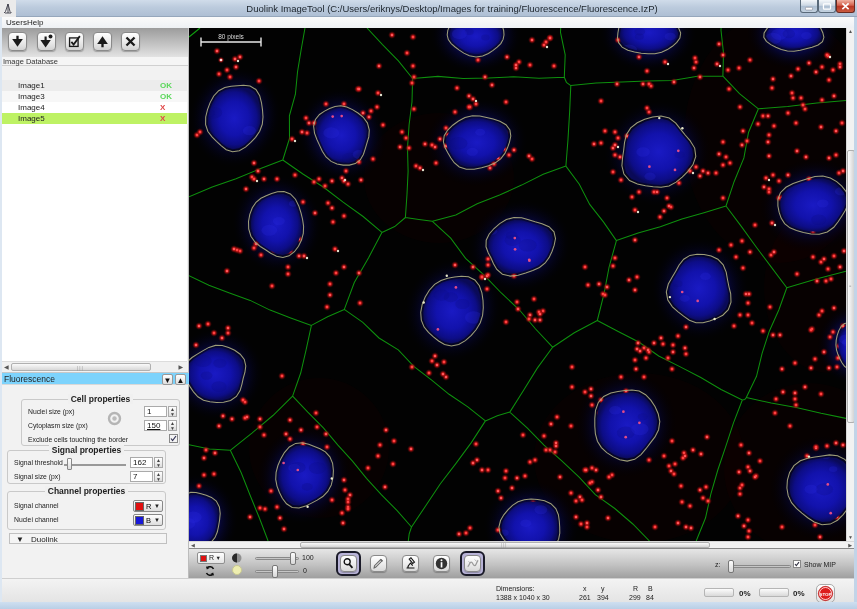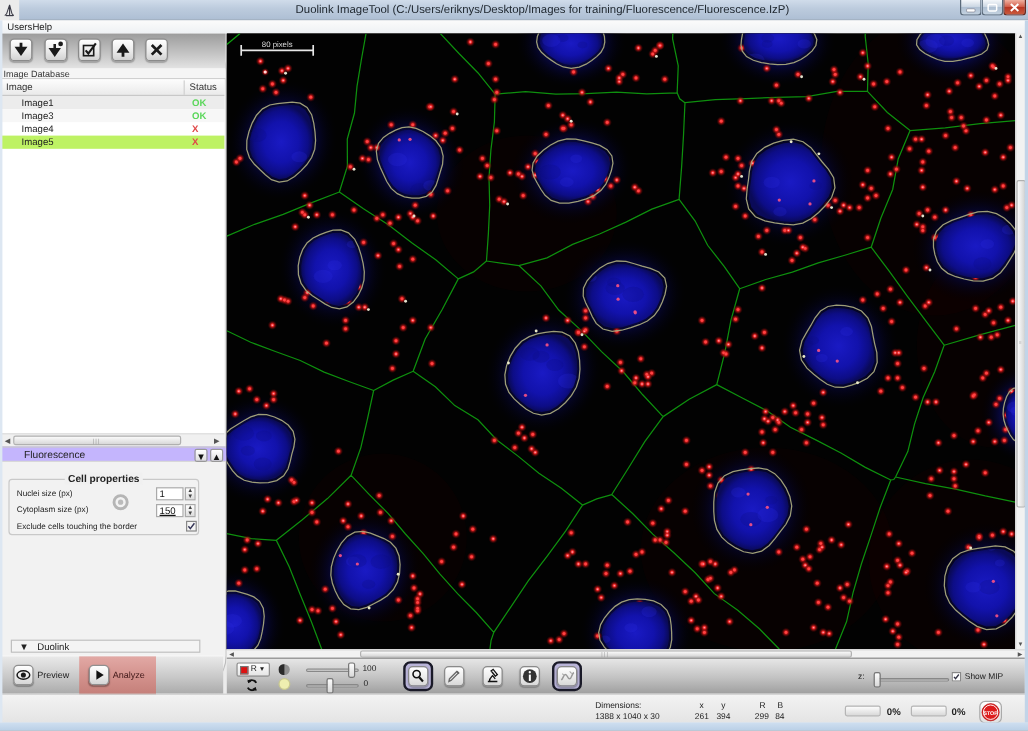--- a/index.html
+++ b/index.html
@@ -9,33 +9,33 @@
 #ticon{left:3px;top:3px;width:10px;height:11px;}
 .wbtn{top:0px;height:13px;border:1px solid #5a6a7a;border-top:none;border-radius:0 0 3px 3px;background:linear-gradient(#f4f7fa,#cdd8e4 45%,#aebfd2 50%,#c4d2e0);}
 #bmin{left:800px;width:18px;}
 #bmax{left:818px;width:18px;}
 #bclose{left:836px;width:19px;background:linear-gradient(#f0b0a0,#d4614d 45%,#b83523 50%,#c95a3e);border-color:#6a2a20;}
 .wglyph{position:absolute;left:0;top:0;width:100%;height:100%;}
 
 #menubar{left:0;top:17px;width:857px;height:11px;background:linear-gradient(#fbfbfb,#eef1f4);font-size:8px;color:#222;}
 #menubar span{position:absolute;top:1px;}
 
-#lpanel{left:0;top:28px;width:189px;height:550px;background:#f2f2f2;border-right:1px solid #bcbcbc;border-radius:32px;}
+#lpanel{left:0;top:28px;width:189px;height:550px;background:#f2f2f2;border-right:1px solid #bcbcbc;}
 #ltools{left:0;top:0;width:188px;height:29px;background:linear-gradient(#9c9c9c,#c6c6c6 60%,#e3e3e3);}
 .tbtn{top:4px;width:19px;height:19px;border-radius:4px;border:1px solid #8a8a8a;background:linear-gradient(#ffffff,#e8e8e8 60%,#d2d2d2);box-shadow:0 1px 1px rgba(0,0,0,.25);}
 #idb-label{left:0;top:29px;width:188px;height:9px;background:#f5f5f5;font-size:7.5px;color:#333;padding-left:3px;border-bottom:1px solid #d0d0d0;line-height:9px;}
 #tblhead{left:1px;top:38px;width:186px;height:14px;background:linear-gradient(#fdfdfd,#eaeaea);border-bottom:1px solid #c8c8c8;font-size:8px;color:#333;}
 #tblbody{left:1px;top:52px;width:186px;height:281px;background:#fff;font-size:8px;color:#222;}
 .trow{position:absolute;left:0;width:186px;height:11px;line-height:11px;}
 .trow .nm{position:absolute;left:17px;}
 .trow .st{position:absolute;left:159px;font-weight:bold;}
 .ok{color:#5bd75b;}
 .bad{color:#e04848;}
 #lhscroll{left:1px;top:333px;width:186px;height:10px;background:#f0f0f0;border-top:1px solid #dcdcdc;}
-#fluor{left:0;top:344px;width:190px;height:13px;background:#c4b5fd;border-top:1px solid #c8c8c8;border-bottom:1px solid #d8d8d8;font-size:8.5px;color:#222;line-height:13px;padding-left:20px;}
+#fluor{left:0;top:344px;width:190px;height:13px;background:#7dd3fc;border-top:1px solid #c8c8c8;border-bottom:1px solid #d8d8d8;font-size:8.5px;color:#222;line-height:13px;padding-left:4px;}
 .updn{top:1px;width:11px;height:11px;border:1px solid #999;border-radius:2px;background:linear-gradient(#fff,#ddd);font-size:8px;text-align:center;line-height:11px;color:#111;}
 
 .gbox{position:absolute;left:7px;width:159px;border:1px solid #c9c9c9;border-radius:3px;}
 .gtitle{position:absolute;top:-6px;left:0;width:100%;text-align:center;font-size:8.5px;font-weight:bold;color:#222;}
 .gtitle span{background:#f0f0f0;padding:0 3px;}
 .glabel{position:absolute;left:6px;font-size:6.8px;color:#222;}
 .ginput{position:absolute;left:122px;width:23px;height:11px;border:1px solid #aaa;background:#fff;font-size:8px;color:#111;padding-left:2px;line-height:10px;}
 .spin{position:absolute;left:146px;width:9px;height:11px;border:1px solid #aaa;background:linear-gradient(#fff,#ddd);font-size:5px;line-height:5px;text-align:center;color:#444;}
 
 #lbot{left:0;top:518px;width:186px;height:32px;background:linear-gradient(#e9e9e9,#c9c9c9 55%,#ababab);border-top:1px solid #f5f5f5;}
@@ -108,25 +108,20 @@
           <path d="M9.5 16V9M6 11l3.5-5L13 11z" stroke="#1a1a1a" stroke-width="2.6" fill="#1a1a1a"></path>
         </svg>
       </div>
     <div class="abs tbtn" style="left:121px;">
         <svg class="wglyph" viewBox="0 0 19 19">
           <path d="M5 5l9 9M14 5l-9 9" stroke="#1a1a1a" stroke-width="2.6"></path>
         </svg>
       </div>
   </div>
   <div class="abs" id="idb-label">Image Database</div>
-  <div class="abs" id="tblhead">
-      <span style="position:absolute;left:4px;top:2px;">Image</span>
-      <span style="position:absolute;left:157px;top:2px;">Status</span>
-      <div style="position:absolute;left:152px;top:1px;width:1px;height:12px;background:#d0d0d0;"></div>
-    </div>
   <div class="abs" id="tblbody">
     <div class="trow" style="top:0;background:#ececec;">
         <span class="nm">Image1</span>
         <span class="st ok">OK</span>
       </div>
     <div class="trow" style="top:11px;background:#f7f7f7;">
         <span class="nm">Image3</span>
         <span class="st ok">OK</span>
       </div>
     <div class="trow" style="top:22px;background:#ffffff;">
@@ -143,61 +138,71 @@
         <span style="position:absolute;left:65px;top:1px;font-size:5px;color:#999;letter-spacing:1px;">|||</span>
       </div>
     <span style="position:absolute;left:3px;top:1px;font-size:6px;color:#555;">◀</span>
     <span style="position:absolute;right:4px;top:1px;font-size:6px;color:#555;">▶</span>
   </div>
   <div class="abs" id="fluor">Fluorescence
     <div class="abs updn" style="left:162px;">▼</div>
     <div class="abs updn" style="left:175px;">▲</div>
   </div>
 
-  <div class="gbox" style="top:371px;height:47px;">
+  <div class="gbox" style="top:371px;height:47px;margin-left:14px;">
     <div class="gtitle"><span>Cell properties</span></div>
     <span class="glabel" style="top:8px;">Nuclei size (px)</span>
     <svg style="position:absolute;left:85px;top:11px;" width="15" height="15" viewBox="0 0 15 15">
         <circle cx="7.5" cy="7.5" r="5.5" fill="none" stroke="#b5b5b5" stroke-width="2.4"></circle>
         <circle cx="7.5" cy="7.5" r="2.2" fill="#bbbbbb"></circle>
       </svg>
     <div class="ginput" style="top:6px;">1</div>
       <div class="spin" style="top:6px;">▲<br>▼</div>
     <span class="glabel" style="top:22px;">Cytoplasm size  (px)</span>
     <div class="ginput" style="top:20px;text-decoration:underline;">150</div>
       <div class="spin" style="top:20px;">▲<br>▼</div>
     <span class="glabel" style="top:36px;">Exclude cells touching the border</span>
     <div style="position:absolute;left:147px;top:34px;width:9px;height:9px;border:1px solid #888;background:#f4f4f4;">
         <svg width="7" height="7" viewBox="0 0 7 7" style="display:block">
           <path d="M1 3.5l1.6 2L6 1" stroke="#335" stroke-width="1.2" fill="none"></path>
         </svg>
       </div>
   </div>
 
+  <div class="gbox" style="top:422px;height:34px;">
+    <div class="gtitle"><span>Signal properties</span></div>
+    <span class="glabel" style="top:8px;">Signal threshold</span>
+    <div style="position:absolute;left:56px;top:13px;width:62px;height:2px;background:#999;"></div>
+    <div style="position:absolute;left:59px;top:7px;width:5px;height:12px;background:linear-gradient(#fff,#ddd);border:1px solid #888;border-radius:1px;"></div>
+    <div class="ginput" style="top:6px;">162</div>
+      <div class="spin" style="top:6px;">▲<br>▼</div>
+    <span class="glabel" style="top:22px;">Signal size (px)</span>
+    <div class="ginput" style="top:20px;">7</div>
+      <div class="spin" style="top:20px;">▲<br>▼</div>
+  </div>
 
+  <div class="gbox" style="top:463px;height:39px;">
+    <div class="gtitle"><span>Channel properties</span></div>
+    <span class="glabel" style="top:10px;">Signal channel</span>
+    <div style="position:absolute;left:125px;top:8px;width:30px;height:12px;background:linear-gradient(#fff,#ddd);border:1px solid #888;border-radius:2px;">
+      <div style="position:absolute;left:1px;top:1px;width:9px;height:9px;background:#e01010;border:1px solid #666;"></div>
+      <span style="position:absolute;left:12px;top:1px;font-size:7.5px;">R</span>
+      <span style="position:absolute;right:2px;top:2px;font-size:6px;color:#222;">▼</span>
+    </div>
+    <span class="glabel" style="top:24px;">Nuclei channel</span>
+    <div style="position:absolute;left:125px;top:22px;width:30px;height:12px;background:linear-gradient(#fff,#ddd);border:1px solid #888;border-radius:2px;">
+      <div style="position:absolute;left:1px;top:1px;width:9px;height:9px;background:#1818d8;border:1px solid #666;"></div>
+      <span style="position:absolute;left:12px;top:1px;font-size:7.5px;">B</span>
+      <span style="position:absolute;right:2px;top:2px;font-size:6px;color:#222;">▼</span>
+    </div>
+  </div>
 
   <div class="abs" style="left:9px;top:505px;width:158px;height:11px;border:1px solid #c0c0c0;background:#f4f4f4;font-size:8px;color:#222;line-height:11px;">
     <span style="position:absolute;left:6px;font-size:8px;top:0px;">▼</span>
       <span style="position:absolute;left:21px;">Duolink</span>
-  </div>
-  <div class="abs" id="lbot">
-    <div class="abs" id="analyzebg"></div>
-    <div class="abs pbtn" style="left:11px;">
-        <svg class="wglyph" viewBox="0 0 17 17">
-          <ellipse cx="8.5" cy="8.5" rx="6" ry="4" fill="none" stroke="#1a1a1a" stroke-width="1.4"></ellipse>
-          <circle cx="8.5" cy="8.5" r="2.4" fill="#1a1a1a"></circle>
-        </svg>
-      </div>
-    <span class="abs" style="left:31px;top:11px;font-size:7.5px;color:#222;">Preview</span>
-    <div class="abs pbtn" style="left:74px;">
-        <svg class="wglyph" viewBox="0 0 17 17">
-          <path d="M6 4l7 4.5L6 13z" fill="#111"></path>
-        </svg>
-      </div>
-    <span class="abs" style="left:94px;top:11px;font-size:7.5px;color:#401818;">Analyze</span>
   </div>
 </div>
 
 <div class="abs" style="left:189px;top:28px;width:657px;height:513px;background:#000;">
 <svg width="657" height="513" viewBox="0 0 657 513" style="display:block;background:#010101">
 <defs>
 <radialGradient id="nf">
           <stop offset="0%" stop-color="#1a1ac4"></stop>
           <stop offset="55%" stop-color="#1212ac"></stop>
           <stop offset="85%" stop-color="#0d0d86"></stop>

